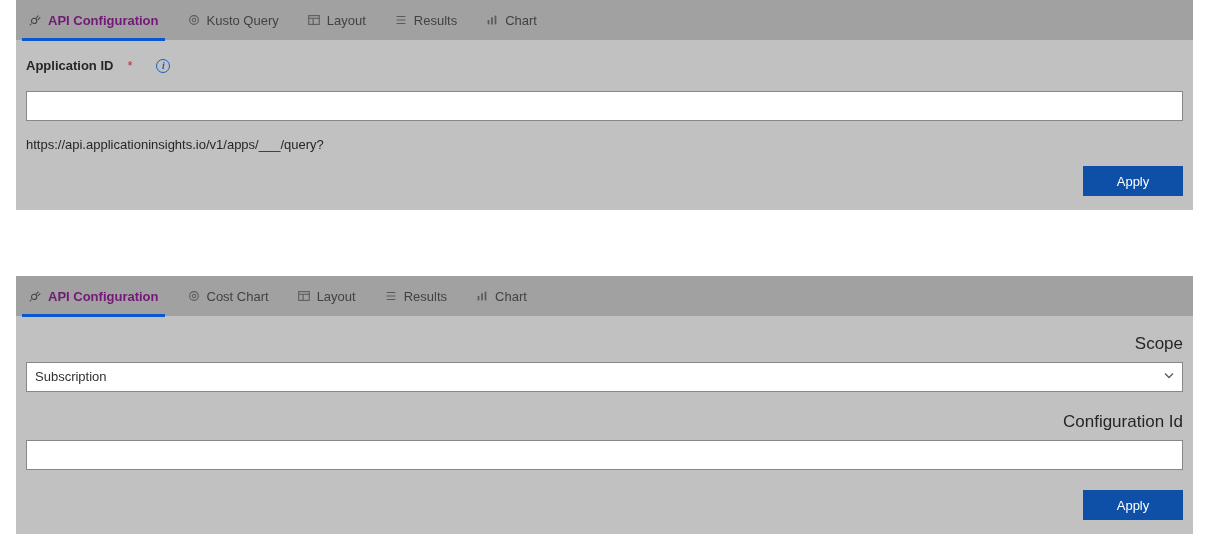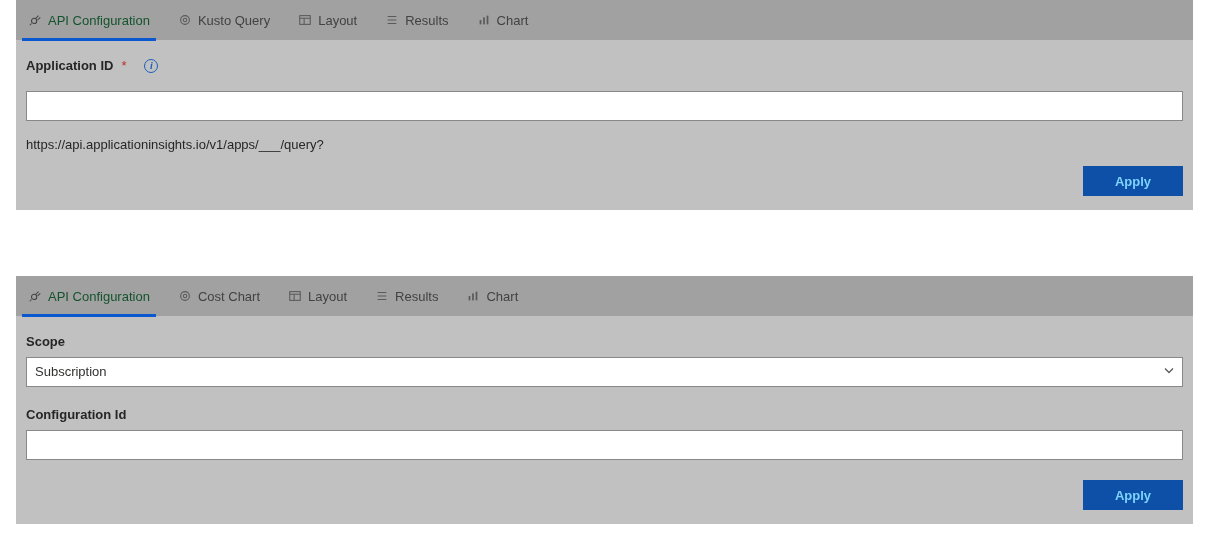--- a/index.html
+++ b/index.html
@@ -32,40 +32,40 @@
       align-items: center;
       gap: 6px;
       height: 100%;
       color: #424242;
       cursor: pointer;
       font-size: 13px;
       padding: 0 2px;
       position: relative;
     }
     .tab.active {
-      font-weight: 400;
-      color: #14532d;
+      font-weight: 700;
+      color: #701a75;
     }
     .tab.active::after {
       content: "";
       position: absolute;
       left: -4px;
       right: -4px;
       bottom: -1px;
       height: 3px;
       background: #0b57d0;
     }
     .tab .icon svg { width: 14px; height: 14px; display: block; }
     .body {
       padding: 18px 10px 14px 10px;
     }
     .field-label {
       display: flex;
       align-items: center;
-      gap: 6px;
+      gap: 12px;
       font-weight: 600;
       font-size: 13px;
       color: #262626;
       margin-bottom: 18px;
     }
     .required-star { color: #bd2e2e; font-weight: 400; margin-left: 2px; }
     .info-badge {
       width: 14px; height: 14px; border: 1px solid #1b5fbf; border-radius: 50%;
       display: inline-flex; align-items: center; justify-content: center;
       color: #1b5fbf; font-size: 10px; font-style: italic; font-family: Georgia, serif;
@@ -108,37 +108,38 @@
       font-size: 13px;
       color: #262626;
     }
     .button-row {
       display: flex;
       justify-content: flex-end;
       margin-top: 14px;
     }
     .primary-btn {
       background: #0e4fa7;
-      color: #7dd3fc;
+      color: #ffffff;
       border: none;
       padding: 0 15px;
       height: 30px;
       min-width: 100px;
       font-size: 13px;
-      font-weight: 700;
+      font-weight: 400;
       cursor: pointer;
     }
     .field-block { margin-bottom: 20px; }
     .field-block:last-of-type { margin-bottom: 0; }
     .plain-label {
-      font-weight: 700;
-      font-size: 13px;
+      font-weight: 400;
+      font-size: 17px;
       color: #262626;
       margin-bottom: 8px;
       display: block;
+      text-align: right;
     }
   </style>
 </head>
 <body>
 
 <div class="panel">
   <div class="tabbar">
     <div class="tab active">
       <span class="icon">
         <svg viewBox="0 0 16 16" fill="none" stroke="#424242" stroke-width="1.2">

